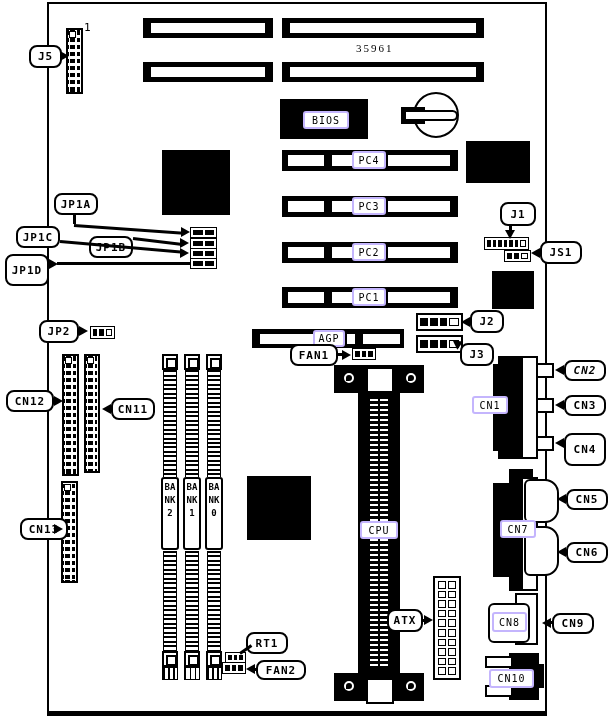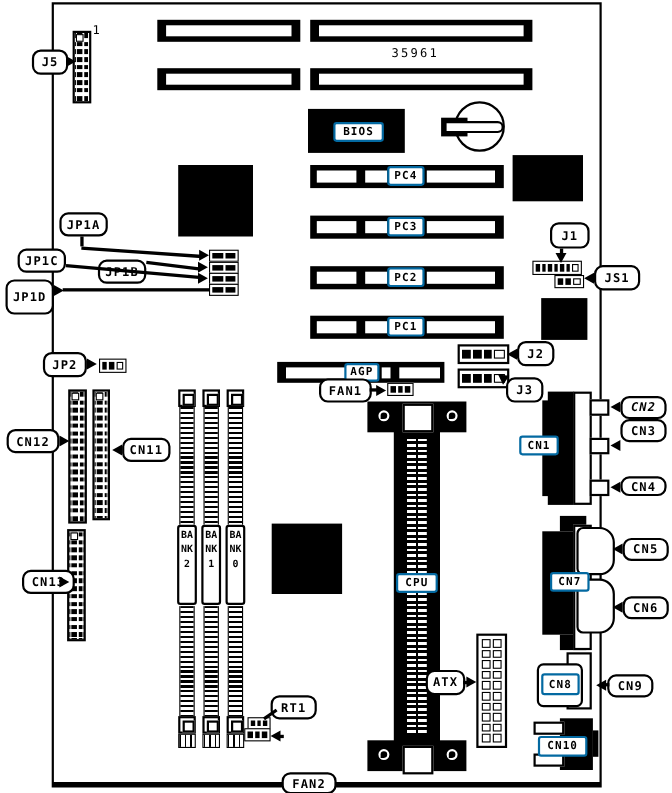--- a/index.html
+++ b/index.html
@@ -9,23 +9,23 @@
 
   
   .board { position:absolute; left:47px; top:2px; width:500px; height:714px;
            border:2px solid #000; border-bottom-width:5px; background:#fff; }
 
   
   .bubble { position:absolute; background:#fff; border:2px solid #000; border-radius:8px;
             display:flex; align-items:center; justify-content:center;
             font-size:11px; font-weight:bold; letter-spacing:1px; z-index:9; }
   
-  .tag { position:absolute; background:#fff; border:2px solid #0369a1; border-radius:3px;
+  .tag { position:absolute; background:#fff; border:2px solid #c4b5fd; border-radius:3px;
          display:flex; align-items:center; justify-content:center;
-         font-size:10px; font-weight:bold; letter-spacing:1px; z-index:8; }
+         font-size:10px; font-weight:normal; letter-spacing:1px; z-index:8; }
   .bank-tag { position:absolute; background:#fff; border:2px solid #000; border-radius:3px;
               font-size:9px; font-weight:bold; line-height:13px; text-align:center;
               word-break:break-all; padding-top:2px; z-index:8; }
 
   
   .tri { position:absolute; width:0; height:0; z-index:9; }
   .tri.r { border-top:5px solid transparent; border-bottom:5px solid transparent; border-left:9px solid #000; }
   .tri.l { border-top:5px solid transparent; border-bottom:5px solid transparent; border-right:9px solid #000; }
   .tri.d { border-left:5px solid transparent; border-right:5px solid transparent; border-top:9px solid #000; }
   .lead { position:absolute; background:#000; height:3px; z-index:9; transform-origin:left center; }
@@ -101,21 +101,21 @@
 <body>
 
 <div class="stage">
 
   <div class="board"></div>
 
   <div class="slot isa" style="left:143px;top:18px;width:130px;height:20px;"></div>
   <div class="slot isa" style="left:282px;top:18px;width:202px;height:20px;"></div>
   <div class="slot isa" style="left:143px;top:62px;width:130px;height:20px;"></div>
   <div class="slot isa" style="left:282px;top:62px;width:202px;height:20px;"></div>
-  <div class="txt" style="left:356px;top:42px;">35961</div>
+  <div class="txt" style="left:356px;top:42px;font-family:Liberation Serif, serif;">35961</div>
 
   <div class="pingrid" style="left:66px;top:28px;width:17px;height:66px;"></div>
   <div class="txt" style="left:84px;top:21px;">1</div>
   <div class="bubble" style="left:29px;top:45px;width:33px;height:23px;">J5</div>
   <div class="tri r" style="left:60px;top:51px;"></div>
 
   <div class="blk" style="left:280px;top:99px;width:88px;height:40px;"></div>
   <div class="tag" style="left:303px;top:111px;width:46px;height:18px;">BIOS</div>
   <div class="battery-circle" style="left:413px;top:92px;width:46px;height:46px;"></div>
   <div class="battery-key" style="left:401px;top:107px;width:24px;height:17px;"></div>
@@ -295,23 +295,23 @@
   <div class="blk" style="left:493px;top:364px;width:30px;height:87px;"></div>
   <div class="wht" style="left:521px;top:356px;width:17px;height:103px;"></div>
   <div class="blk" style="left:498px;top:450px;width:30px;height:9px;"></div>
   <div class="wht" style="left:536px;top:363px;width:18px;height:15px;"></div>
   <div class="wht" style="left:536px;top:398px;width:18px;height:15px;"></div>
   <div class="wht" style="left:536px;top:436px;width:18px;height:15px;"></div>
   <div class="tag" style="left:472px;top:396px;width:36px;height:18px;">CN1</div>
 
   <div class="bubble" style="left:564px;top:360px;width:42px;height:21px;font-style:italic;">CN2</div>
   <div class="tri l" style="left:555px;top:365px;"></div>
-  <div class="bubble" style="left:564px;top:381px;width:42px;height:21px;">CN3</div>
+  <div class="bubble" style="left:564px;top:395px;width:42px;height:21px;">CN3</div>
   <div class="tri l" style="left:555px;top:400px;"></div>
-  <div class="bubble" style="left:564px;top:433px;width:42px;height:18px;">CN4</div>
+  <div class="bubble" style="left:564px;top:433px;width:42px;height:33px;">CN4</div>
   <div class="tri l" style="left:555px;top:438px;"></div>
 
   <div class="blk" style="left:509px;top:469px;width:24px;height:14px;"></div>
   <div class="blk" style="left:493px;top:483px;width:30px;height:94px;"></div>
   <div class="wht" style="left:521px;top:477px;width:17px;height:114px;"></div>
   <div class="blk" style="left:509px;top:577px;width:24px;height:14px;"></div>
   <div class="dsub" style="left:524px;top:479px;width:35px;height:44px;"></div>
   <div class="dsub" style="left:524px;top:526px;width:35px;height:50px;"></div>
   <div class="tag" style="left:500px;top:520px;width:36px;height:18px;">CN7</div>
 
@@ -352,21 +352,21 @@
       <span class="c"></span>
     </div>
   <div class="bubble" style="left:246px;top:632px;width:42px;height:22px;">RT1</div>
   <div class="lead" style="left:240px;top:652px;width:14px;transform:rotate(-35deg);"></div>
 
   <div class="cells" style="left:222px;top:662px;width:24px;height:12px;border-width:1.5px;">
       <span class="c"></span>
       <span class="c"></span>
       <span class="c"></span>
     </div>
-  <div class="bubble" style="left:256px;top:660px;width:50px;height:20px;margin-top:42px;">FAN2</div>
+  <div class="bubble" style="left:256px;top:660px;width:50px;height:20px;">FAN2</div>
   <div class="tri l" style="left:246px;top:664px;"></div>
   <div class="lead" style="left:252px;top:668px;width:6px;"></div>
 
   <div class="wht" style="left:515px;top:593px;width:23px;height:52px;"></div>
   <div class="wht" style="left:488px;top:603px;width:42px;height:40px;border-radius:6px;"></div>
   <div class="tag" style="left:492px;top:612px;width:35px;height:20px;">CN8</div>
   <div class="bubble" style="left:552px;top:613px;width:42px;height:21px;">CN9</div>
   <div class="tri l" style="left:542px;top:618px;"></div>
   <div class="lead" style="left:548px;top:621px;width:6px;"></div>
 

